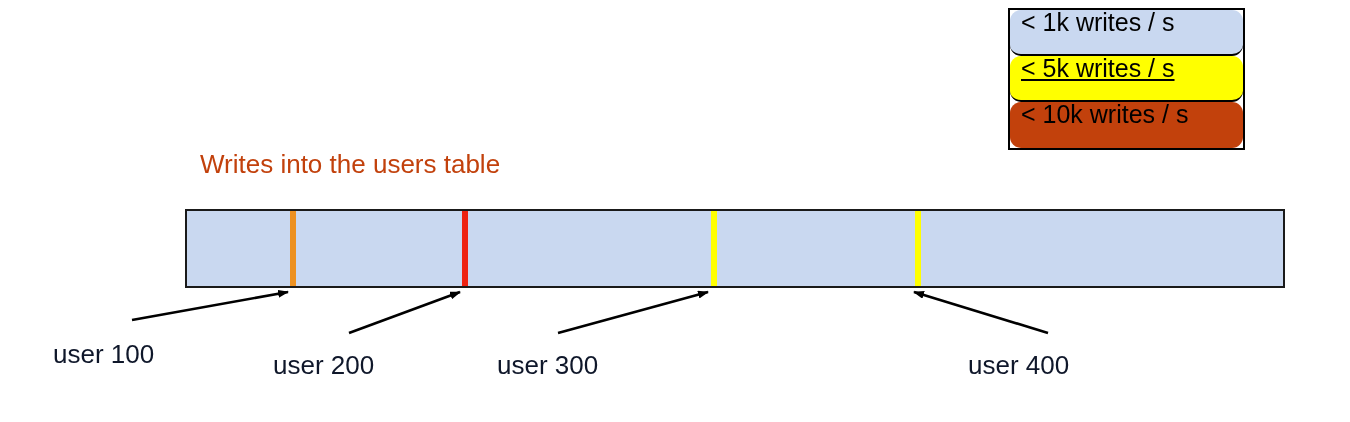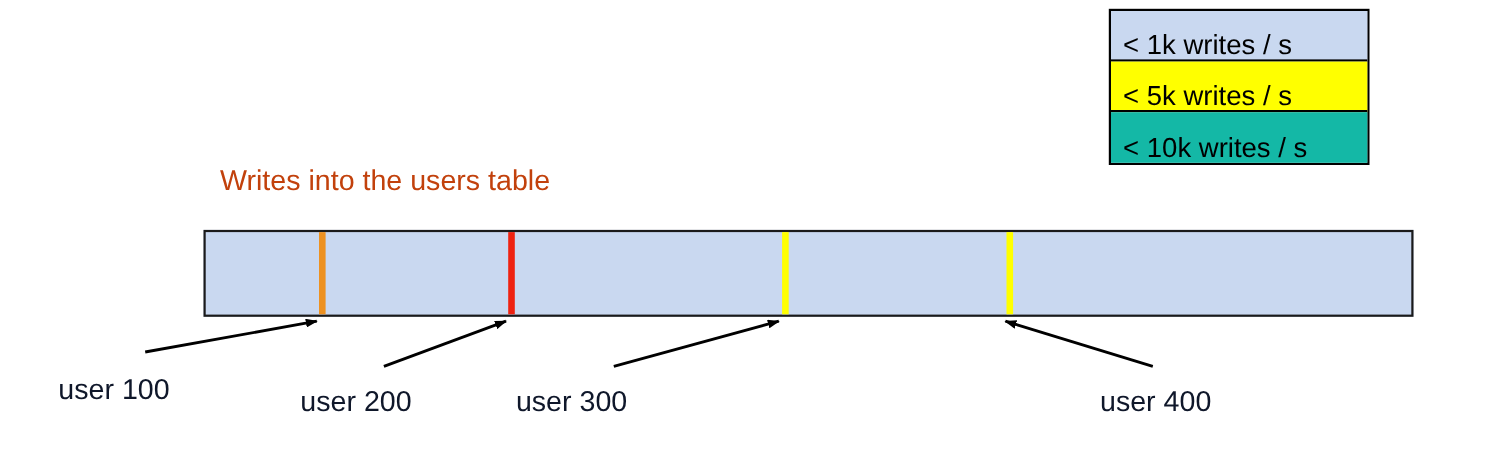--- a/index.html
+++ b/index.html
@@ -23,27 +23,28 @@
     top: 8px;
     width: 237px;
     border: 2px solid #000000;
     box-sizing: border-box;
     background: #ffffff;
   }
   .legend-row {
     height: 46px;
     box-sizing: border-box;
     display: flex;
-    align-items: flex-end;
+    align-items: flex-start;
     padding-left: 11px;
     font-size: 25px;
     line-height: 1;
     letter-spacing: 0px;
     color: #000000;
     border-bottom: 2px solid #000000;
+    border-radius: 11px;
   }
   .legend-row:last-child {
     border-bottom: none;
   }
 
   
   #chart-title {
     position: absolute;
     left: 200px;
     top: 150px;
@@ -90,24 +91,24 @@
     color: #0f172a;
   }
 </style>
 </head>
 <body>
 
 <div id="legend">
   <div class="legend-row" style="background:#c9d8f0;">
     <span>&lt; 1k writes / s</span>
   </div>
-  <div class="legend-row" style="background:#ffff00;">
+  <div class="legend-row" style="background:#ffff00;text-decoration:underline;">
     <span>&lt; 5k writes / s</span>
   </div>
-  <div class="legend-row" style="background:#14b8a6;">
+  <div class="legend-row" style="background:#c2410c;">
     <span>&lt; 10k writes / s</span>
   </div>
 </div>
 
 <div id="chart-title">Writes into the users table</div>
 
 <div id="keyspace-bar" style="background:#c9d8f0;">
   <div class="stripe" style="left:103px; background:#ed9121;"></div>
   <div class="stripe" style="left:275px; background:#ee2211;"></div>
   <div class="stripe" style="left:524px; background:#ffff00;"></div>
@@ -121,14 +122,14 @@
     </marker>
   </defs>
   <line x1="132" y1="320" x2="288" y2="292" stroke="#000000" stroke-width="2.6" marker-end="url(#arrowhead)"></line>
   <line x1="349" y1="333" x2="460" y2="292" stroke="#000000" stroke-width="2.6" marker-end="url(#arrowhead)"></line>
   <line x1="558" y1="333" x2="708" y2="292" stroke="#000000" stroke-width="2.6" marker-end="url(#arrowhead)"></line>
   <line x1="1048" y1="333" x2="914" y2="292" stroke="#000000" stroke-width="2.6" marker-end="url(#arrowhead)"></line>
 </svg>
 
 <div class="user-label" style="left:53px; top:341px;">user 100</div>
 <div class="user-label" style="left:273px; top:352px;">user 200</div>
-<div class="user-label" style="left:469px; top:352px;">user 300</div>
-<div class="user-label" style="left:968px; top:352px;margin-left:32px;">user 400</div>
+<div class="user-label" style="left:497px; top:352px;">user 300</div>
+<div class="user-label" style="left:968px; top:352px;">user 400</div>
 
 </body></html>

